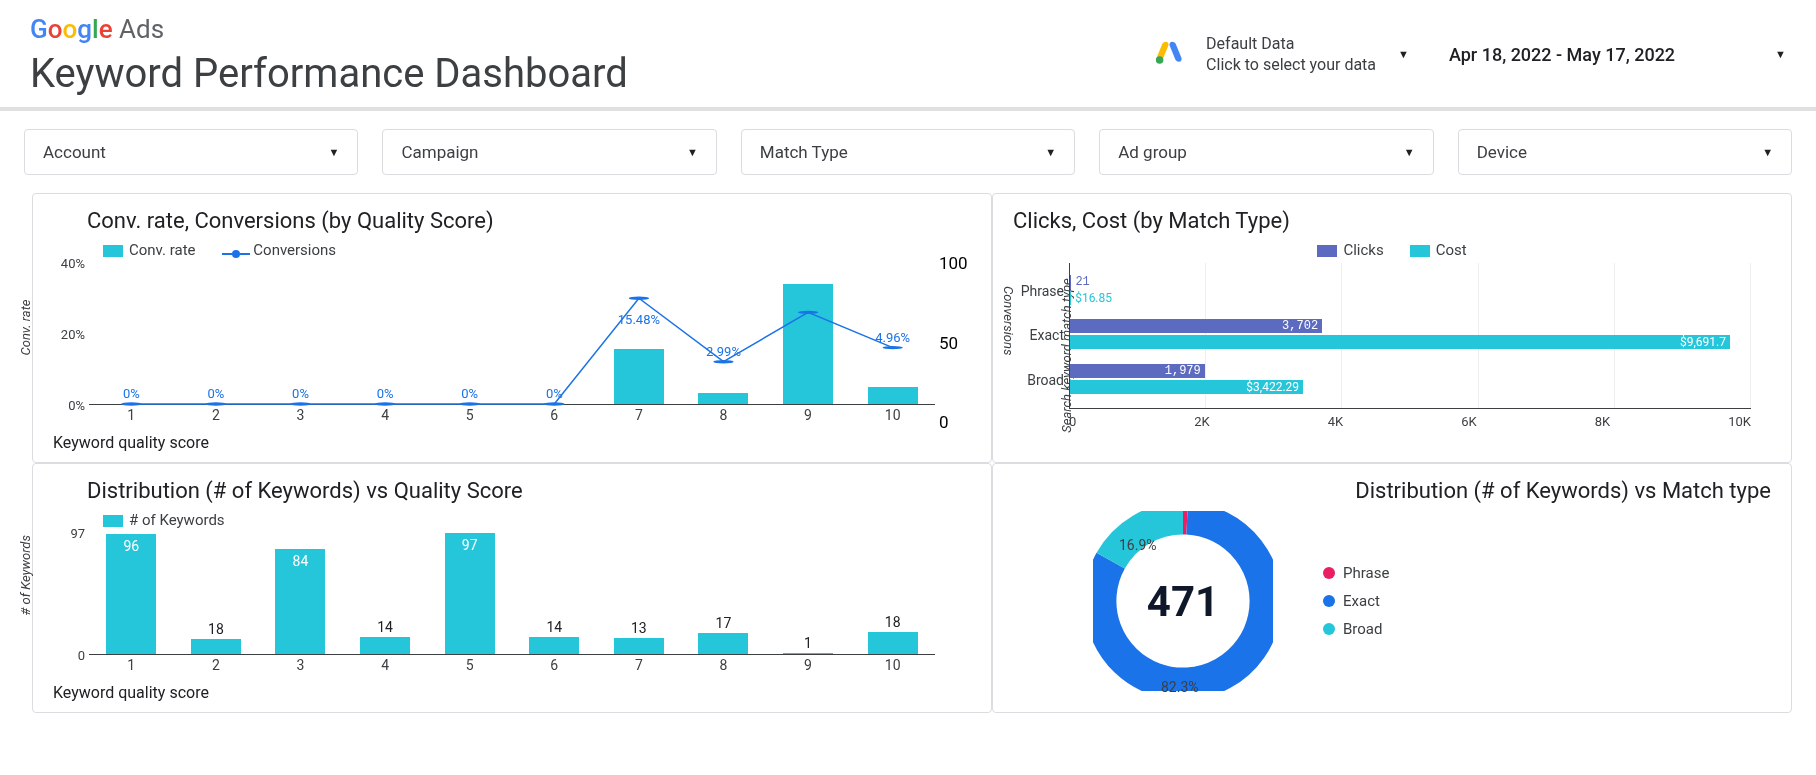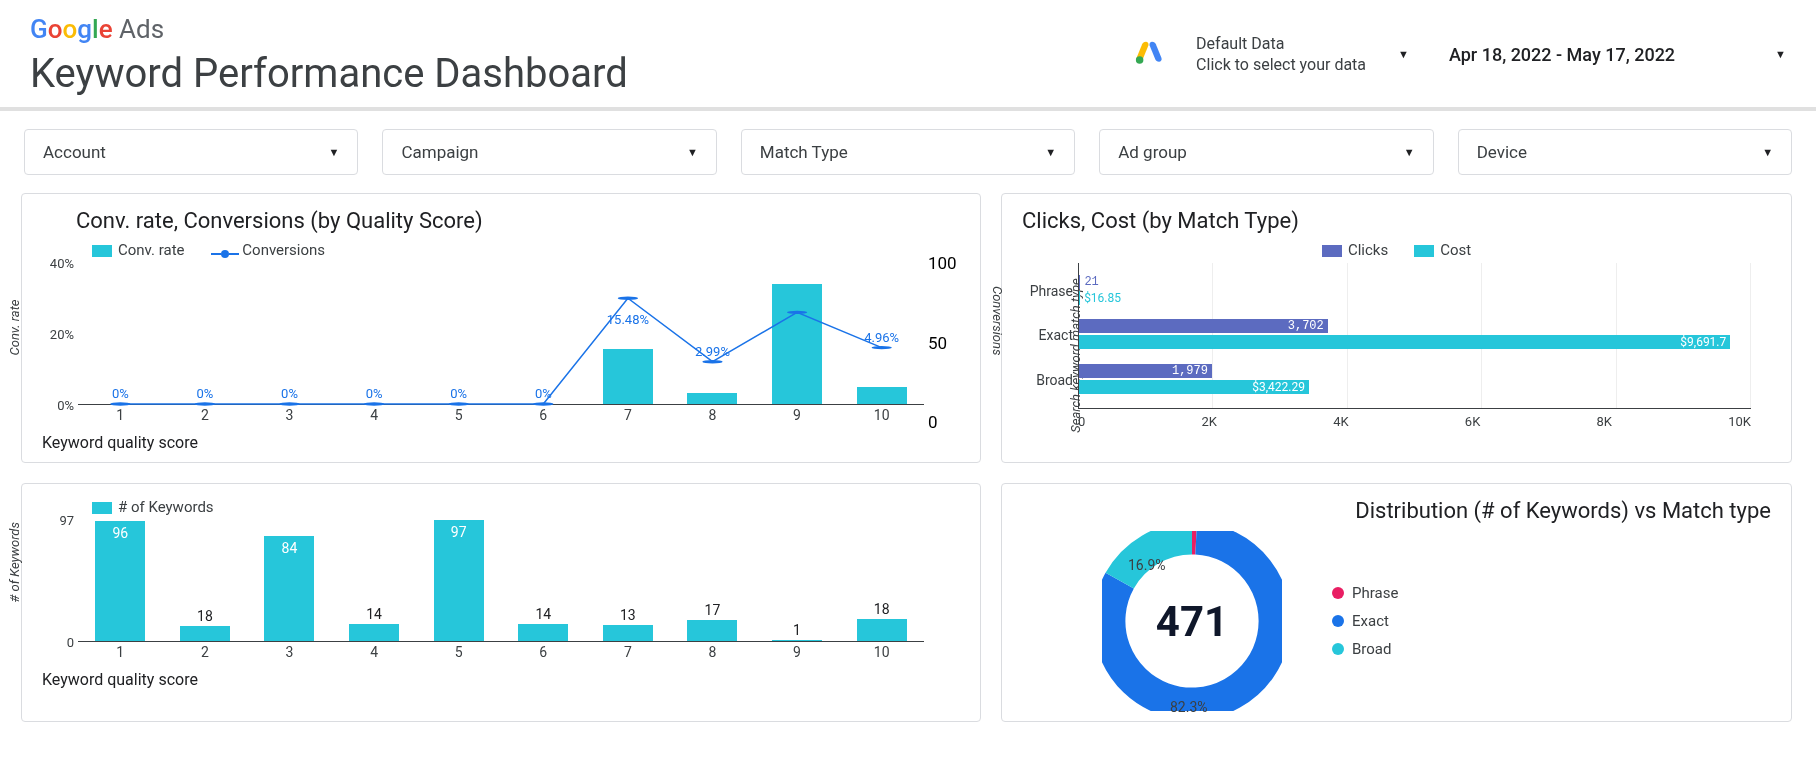--- a/index.html
+++ b/index.html
@@ -4,29 +4,29 @@
 <style>
   * { box-sizing: border-box; margin: 0; padding: 0; }
   body { font-family: 'Google Sans', Roboto, Arial, sans-serif; background: #fff; color: #202124; width: 1816px; }
   .header { padding: 14px 30px 10px 30px; display: flex; align-items: flex-start; justify-content: space-between; border-bottom: 4px solid #e0e0e0; }
   .header-left { flex: 1; }
   .logo { font-size: 26px; font-weight: 500; margin-bottom: 6px; }
   .logo .g1 { color: #4285F4; } .logo .g2 { color: #EA4335; } .logo .g3 { color: #FBBC05; } .logo .g4 { color: #4285F4; } .logo .g5 { color: #34A853; } .logo .g6 { color: #EA4335; }
   .logo .ads { color: #5f6368; font-weight: 400; }
   .page-title { font-size: 40px; font-weight: 400; color: #3c4043; }
   .header-right { display: flex; align-items: center; gap: 40px; padding-top: 20px; }
-  .data-source { display: flex; align-items: center; gap: 32px; }
+  .data-source { display: flex; align-items: center; gap: 22px; }
   .ads-icon svg { width: 30px; height: 30px; }
   .data-source-text { font-size: 16px; color: #3c4043; line-height: 1.3; }
   .data-source-text .line1 { font-weight: 400; }
   .date-range { font-size: 18px; font-weight: 500; color: #202124; display: flex; align-items: center; gap: 100px; }
   .caret { font-size: 11px; color: #202124; }
   .filters { display: flex; gap: 24px; padding: 18px 24px; }
   .filter { flex: 1; min-width: 0; border: 1px solid #dadce0; border-radius: 4px; padding: 12px 18px; display: flex; justify-content: space-between; align-items: center; font-size: 17px; color: #3c4043; cursor: pointer; }
-  .panels { display: grid; grid-template-columns: 960px 1fr; gap: 20px; padding: 0 24px 20px 21px; }
+  .panels { display: grid; grid-template-columns: 960px 1fr; padding: 0 24px 20px 32px; }
   .panel { border: 1px solid #dadce0; border-radius: 4px; padding: 14px 20px 10px 20px; background: #fff; }
   .panel-title { font-size: 22px; font-weight: 400; color: #202124; margin: 0 0 8px 34px; }
   .legend { display: flex; gap: 26px; font-size: 15px; color: #3c4043; margin-left: 50px; margin-bottom: 4px; align-items: center; }
   .swatch { display: inline-block; width: 20px; height: 12px; vertical-align: middle; margin-right: 6px; }
   .line-swatch { display: inline-flex; align-items: center; gap: 0; }
   .line-swatch .dot { width: 8px; height: 8px; border-radius: 50%; background: #1a73e8; }
   .line-swatch .seg { width: 10px; height: 2px; background: #1a73e8; }
   
   .chart1 { position: relative; height: 170px; margin: 0 36px 0 36px; }
   .chart1 .y-left { position: absolute; left: -34px; top: 0; bottom: 28px; width: 34px; font-size: 13px; color: #3c4043; }
@@ -287,20 +287,21 @@
           <div>2K</div>
           <div>4K</div>
           <div>6K</div>
           <div>8K</div>
           <div>10K</div>
         </div>
     </div>
   </div>
 
   <div class="panel">
+    <div class="panel-title">Distribution (# of Keywords) vs Quality Score</div>
     <div class="legend">
       <span><span class="swatch" style="background:#26c6da"></span><span># of Keywords</span></span>
     </div>
     <div class="chart2">
       <div class="axis-title-left"># of Keywords</div>
       <div class="y-left">
         <div style="top:0">97</div>
         <div style="top:100%">0</div>
       </div>
       <div class="plot">

